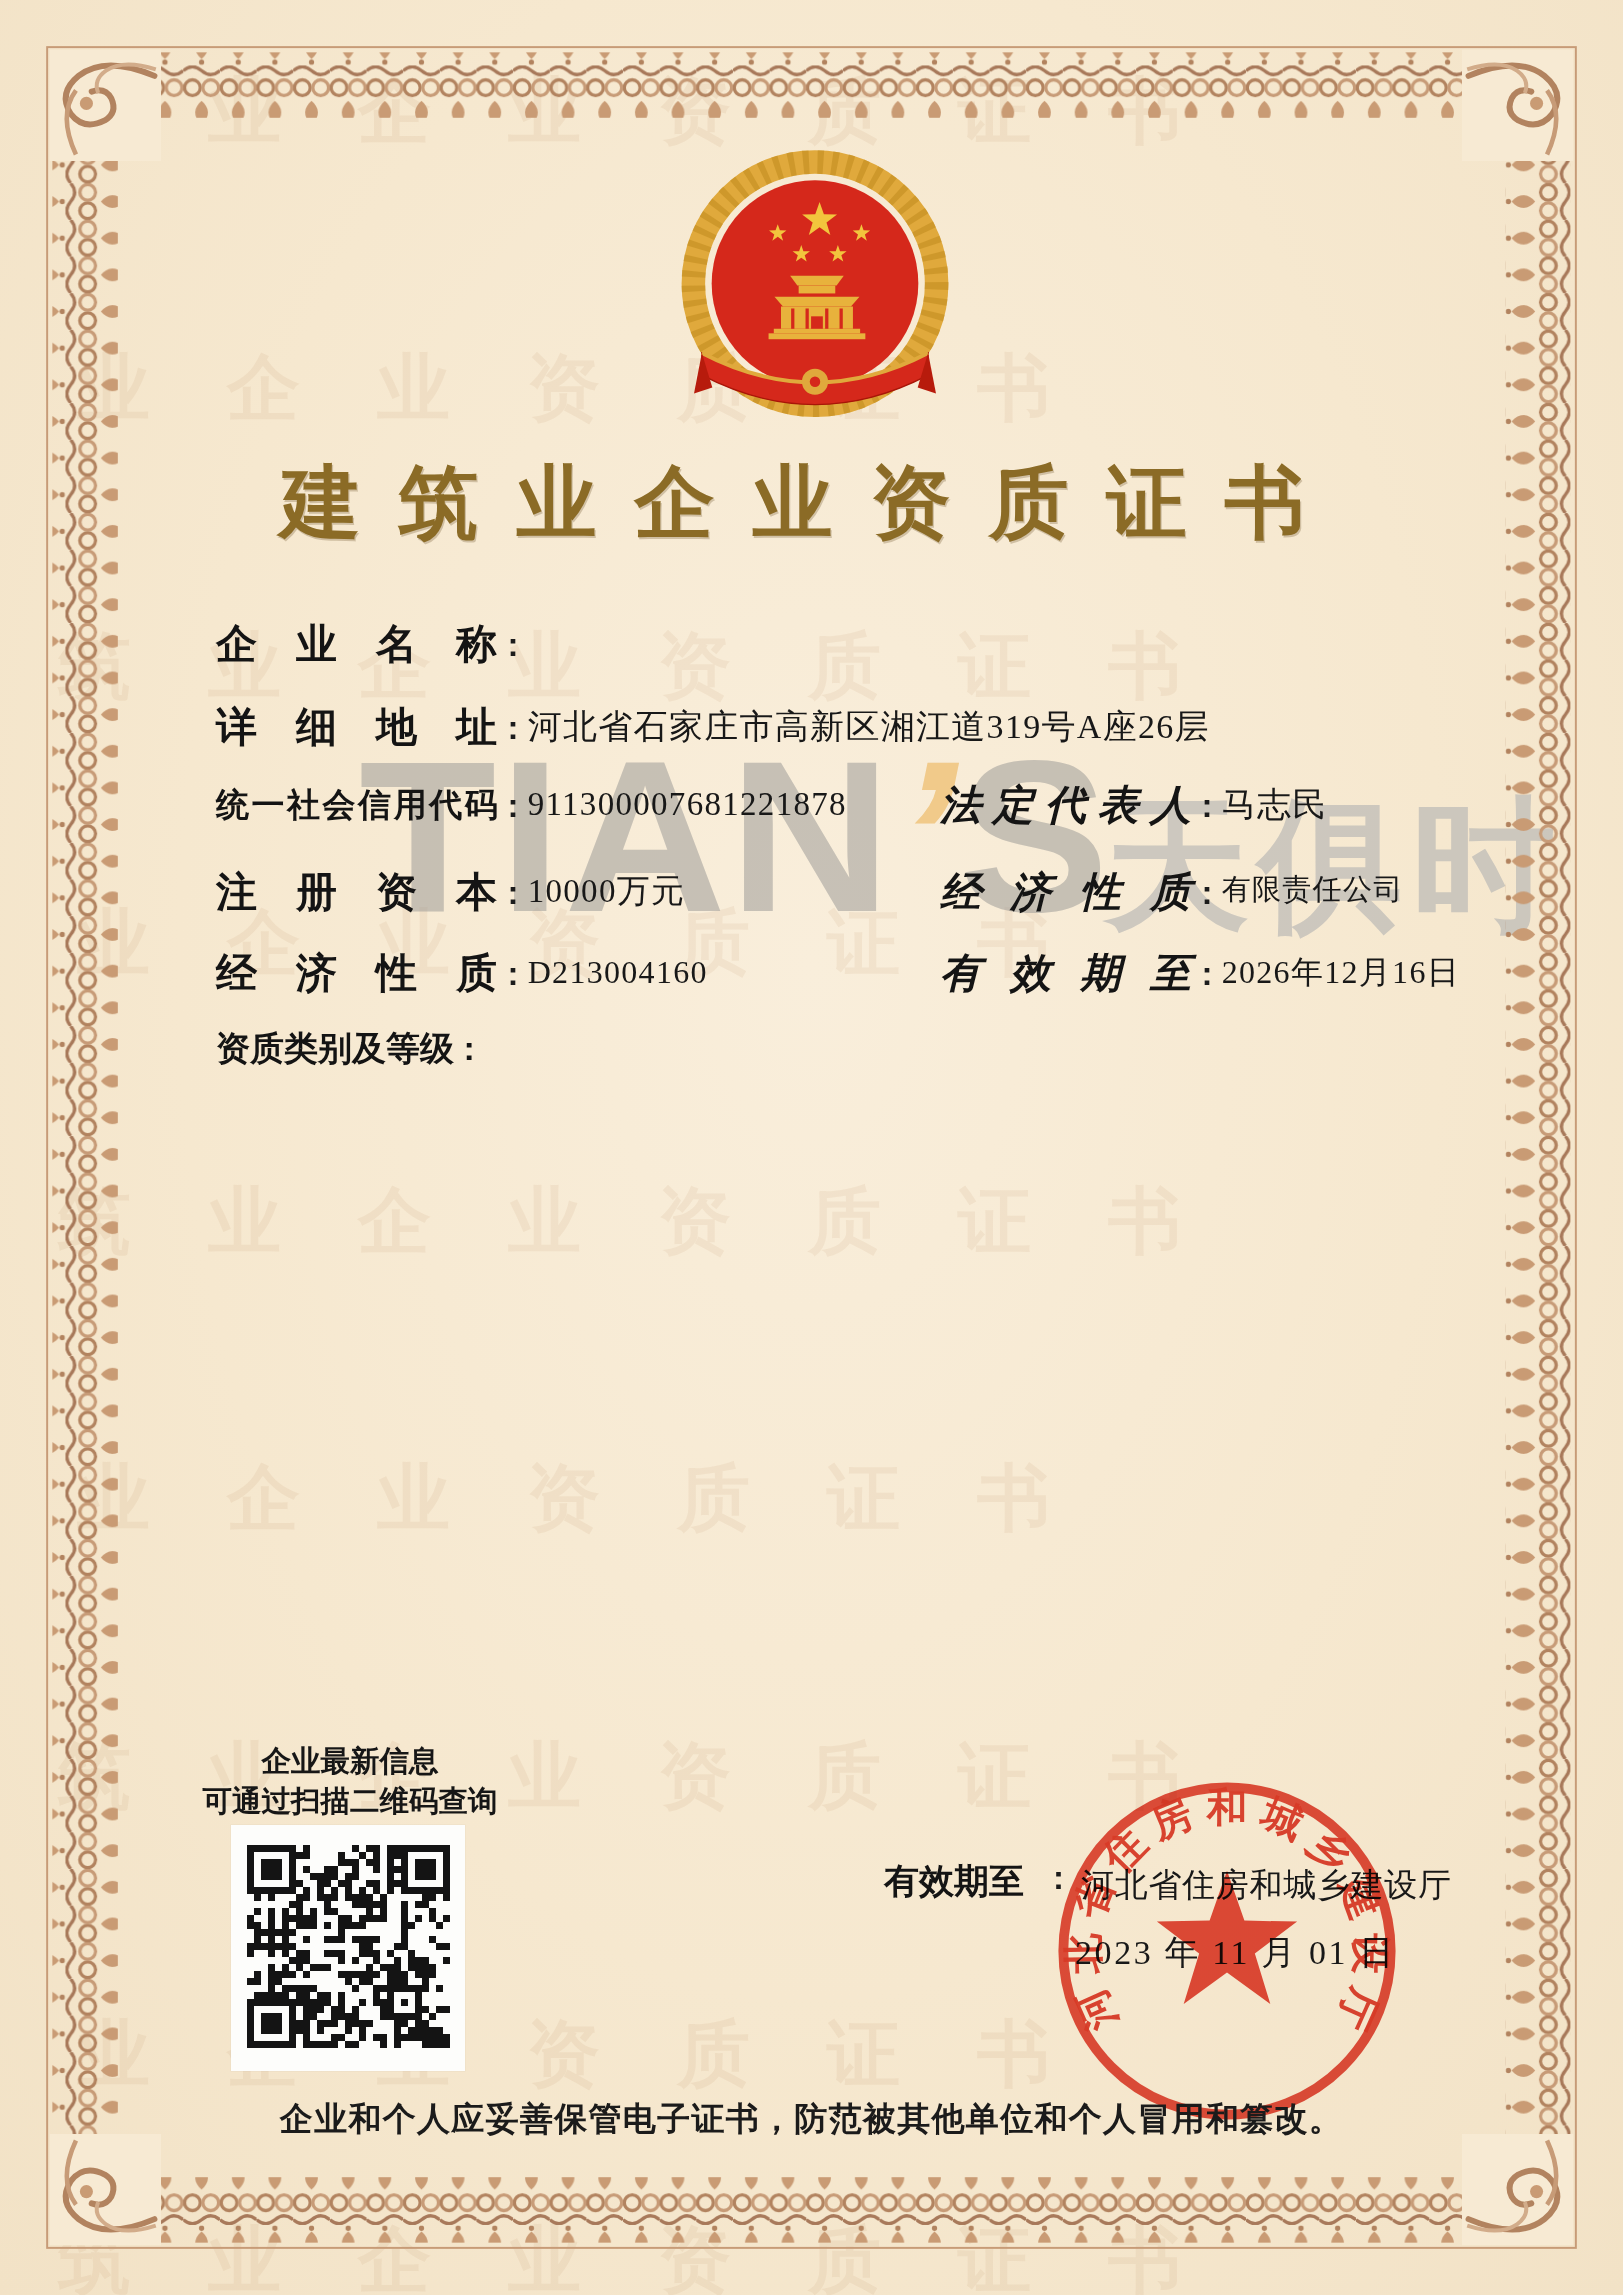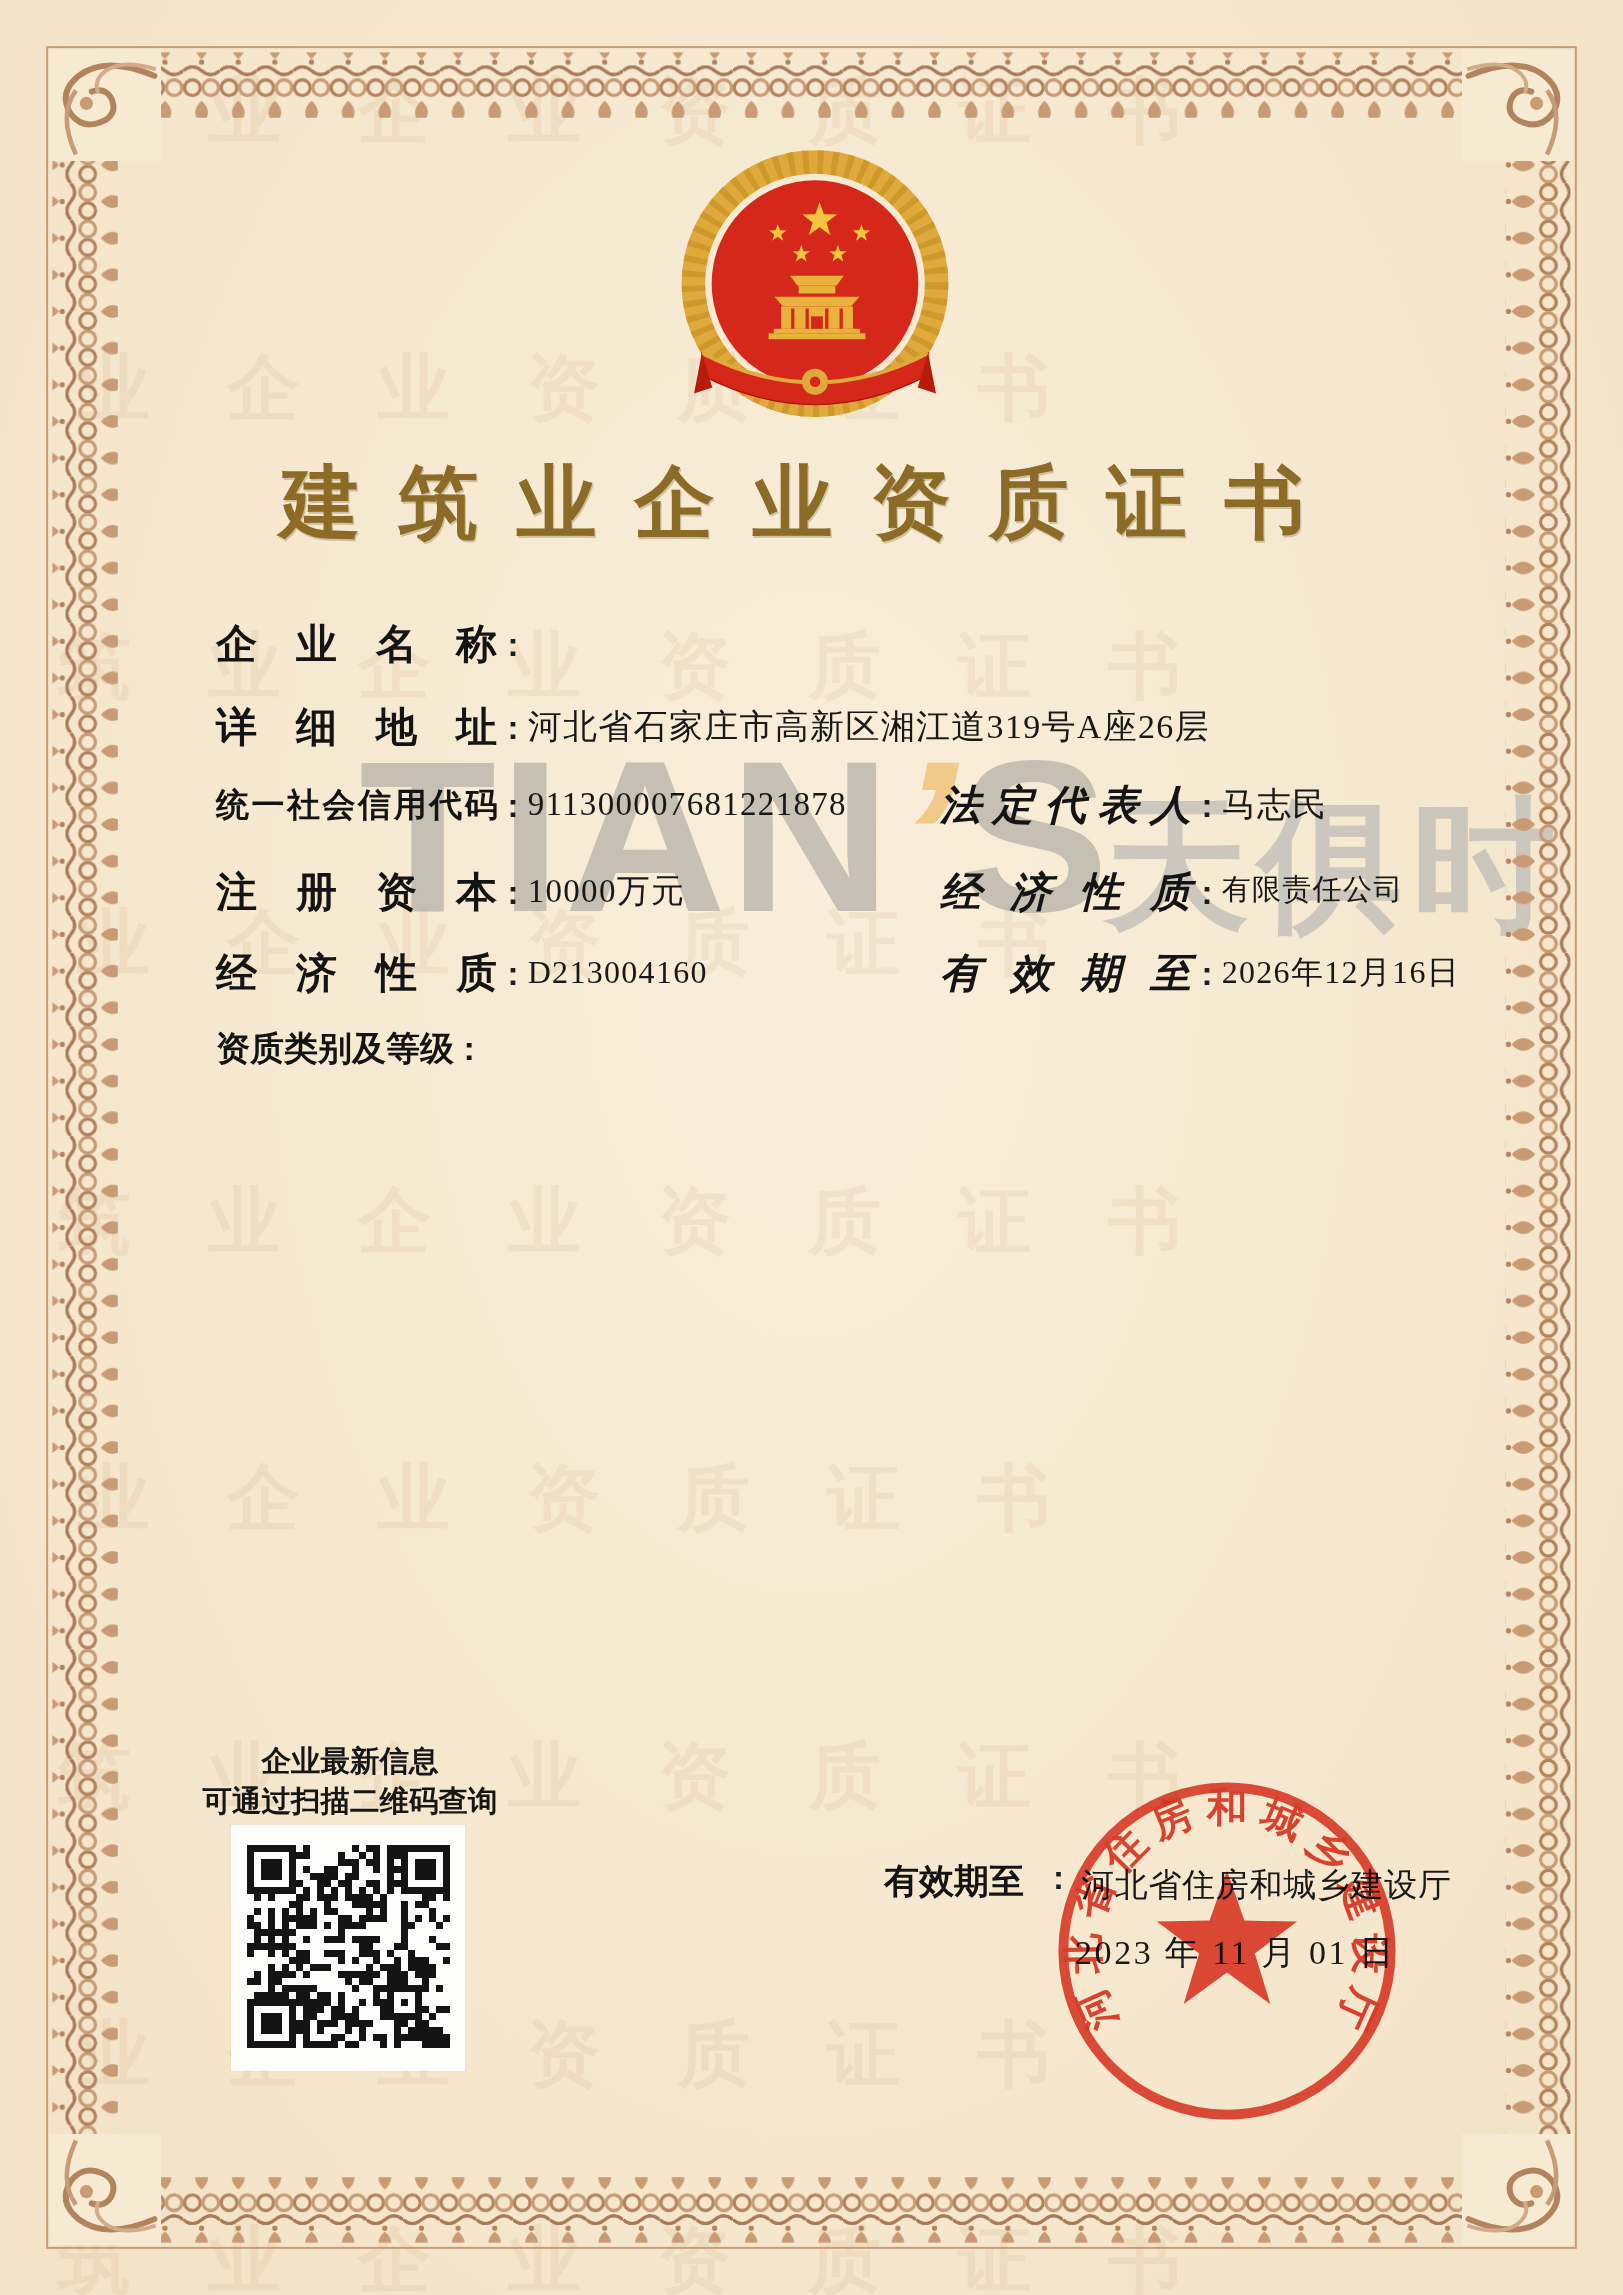--- a/index.html
+++ b/index.html
@@ -609,20 +609,21 @@
       <path id="sealArc" d="M 115,390 A 198 198 0 1 1 441,390" fill="none"></path>
       <polygon id="sealStar" points="0,-50 11.8,-16.2 47.6,-15.5 18.9,6.2 29.4,40.5 0,19.1 -29.4,40.5 -18.9,6.2 -47.6,-15.5 -11.8,-16.2"></polygon>
     </defs>
     <circle cx="278" cy="278" r="250" fill="none" stroke="#dd2f1d" stroke-width="15" opacity=".9"></circle>
     <use href="#sealStar" transform="translate(278,268) scale(2.25)" fill="#dd2f1d" opacity=".92"></use>
     <text font-family="Liberation Serif, serif" font-size="62" font-weight="700" fill="#dd2f1d" opacity=".95">
       <textPath href="#sealArc" startOffset="50%" text-anchor="middle" textLength="850" lengthAdjust="spacing">河北省住房和城乡建设厅</textPath>
     </text>
   </svg>
 
+  <div class="footer">企业和个人应妥善保管电子证书，防范被其他单位和个人冒用和篡改。</div>
 
   <svg class="frame" width="1623" height="2295" viewBox="0 0 2480 3507">
     <defs>
       <g id="bandMotif">
         <path d="M0,8 Q14,-4 28,8 Q42,20 56,8" fill="none" stroke="#a8795a" stroke-width="5"></path>
         <circle cx="14" cy="34" r="12" fill="none" stroke="#b2835f" stroke-width="5"></circle>
         <circle cx="42" cy="34" r="12" fill="none" stroke="#c79b77" stroke-width="5"></circle>
         <path d="M28,54 C40,64 42,78 28,90 C14,78 16,64 28,54" fill="#c99b74"></path>
         <circle cx="28" cy="95" r="4" fill="#b2835f"></circle>
       </g>

